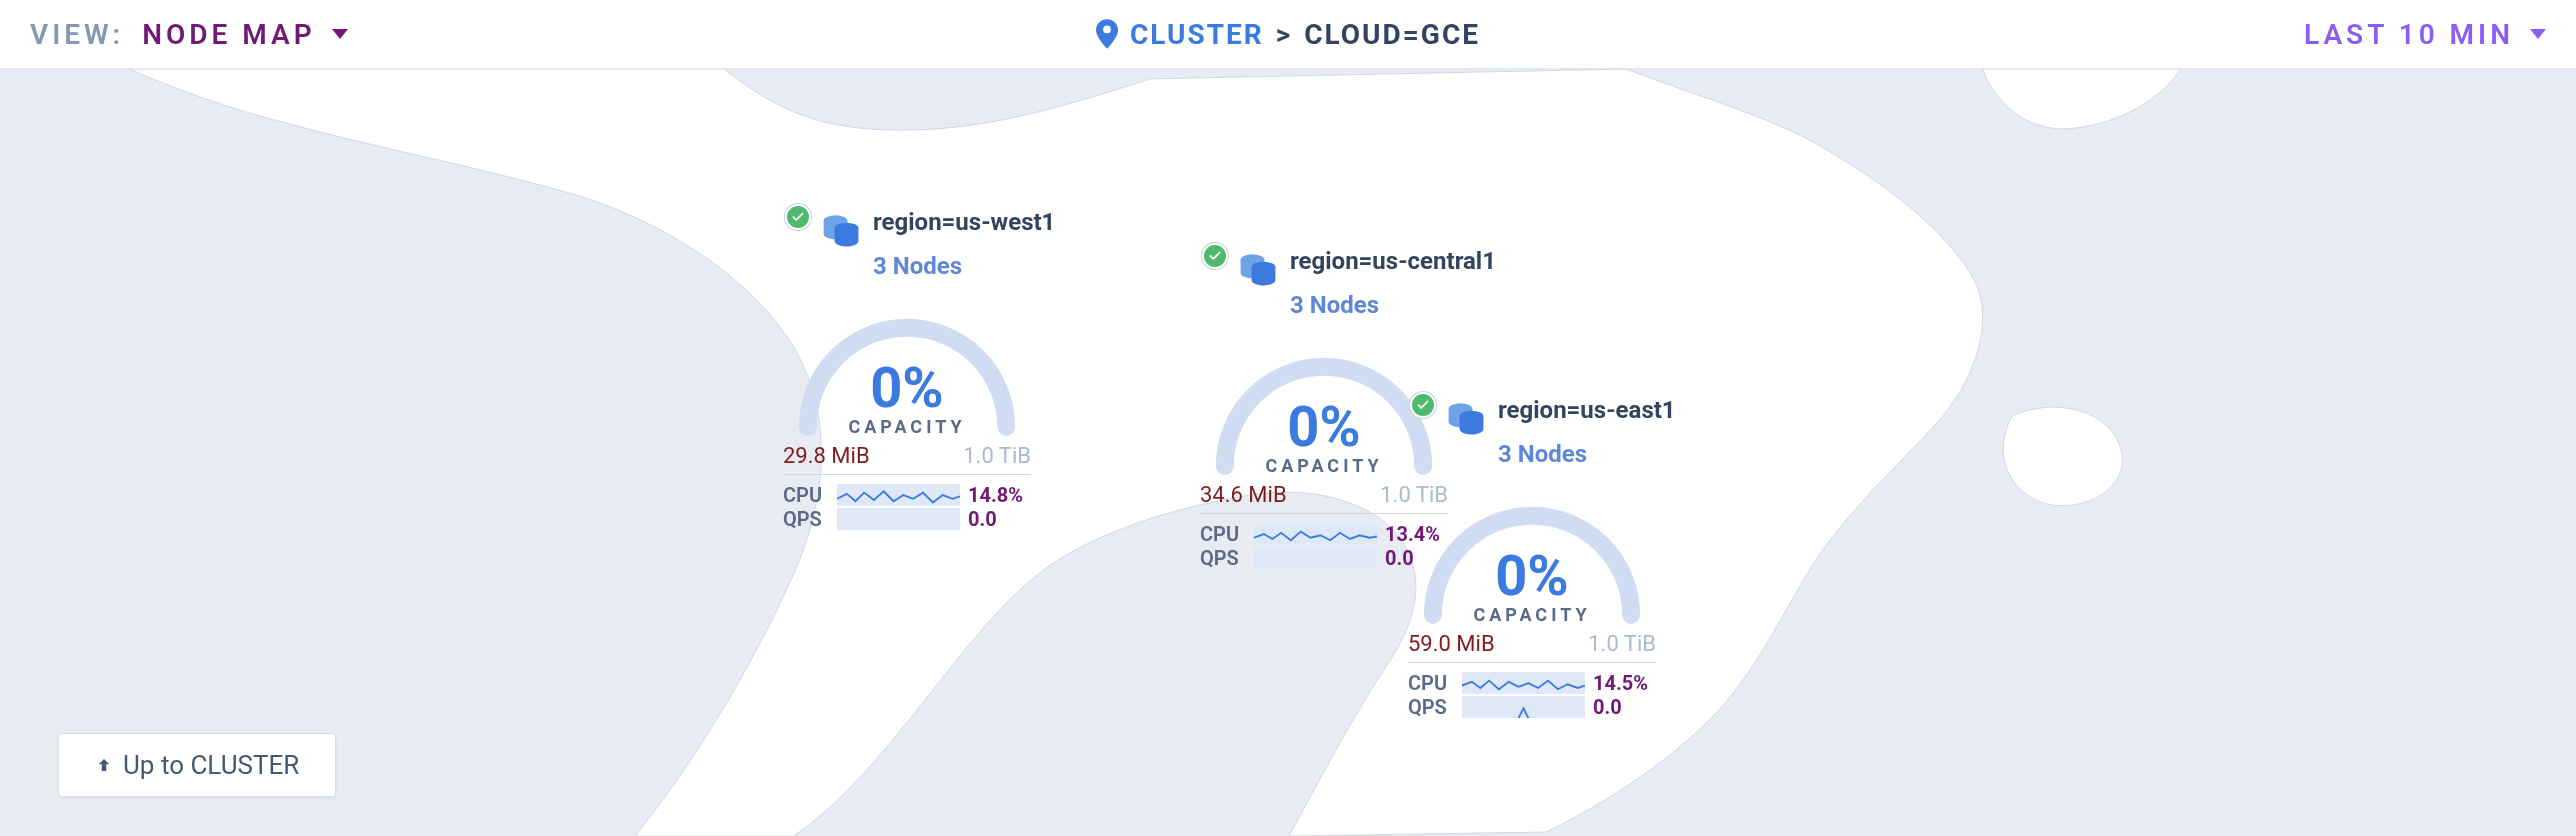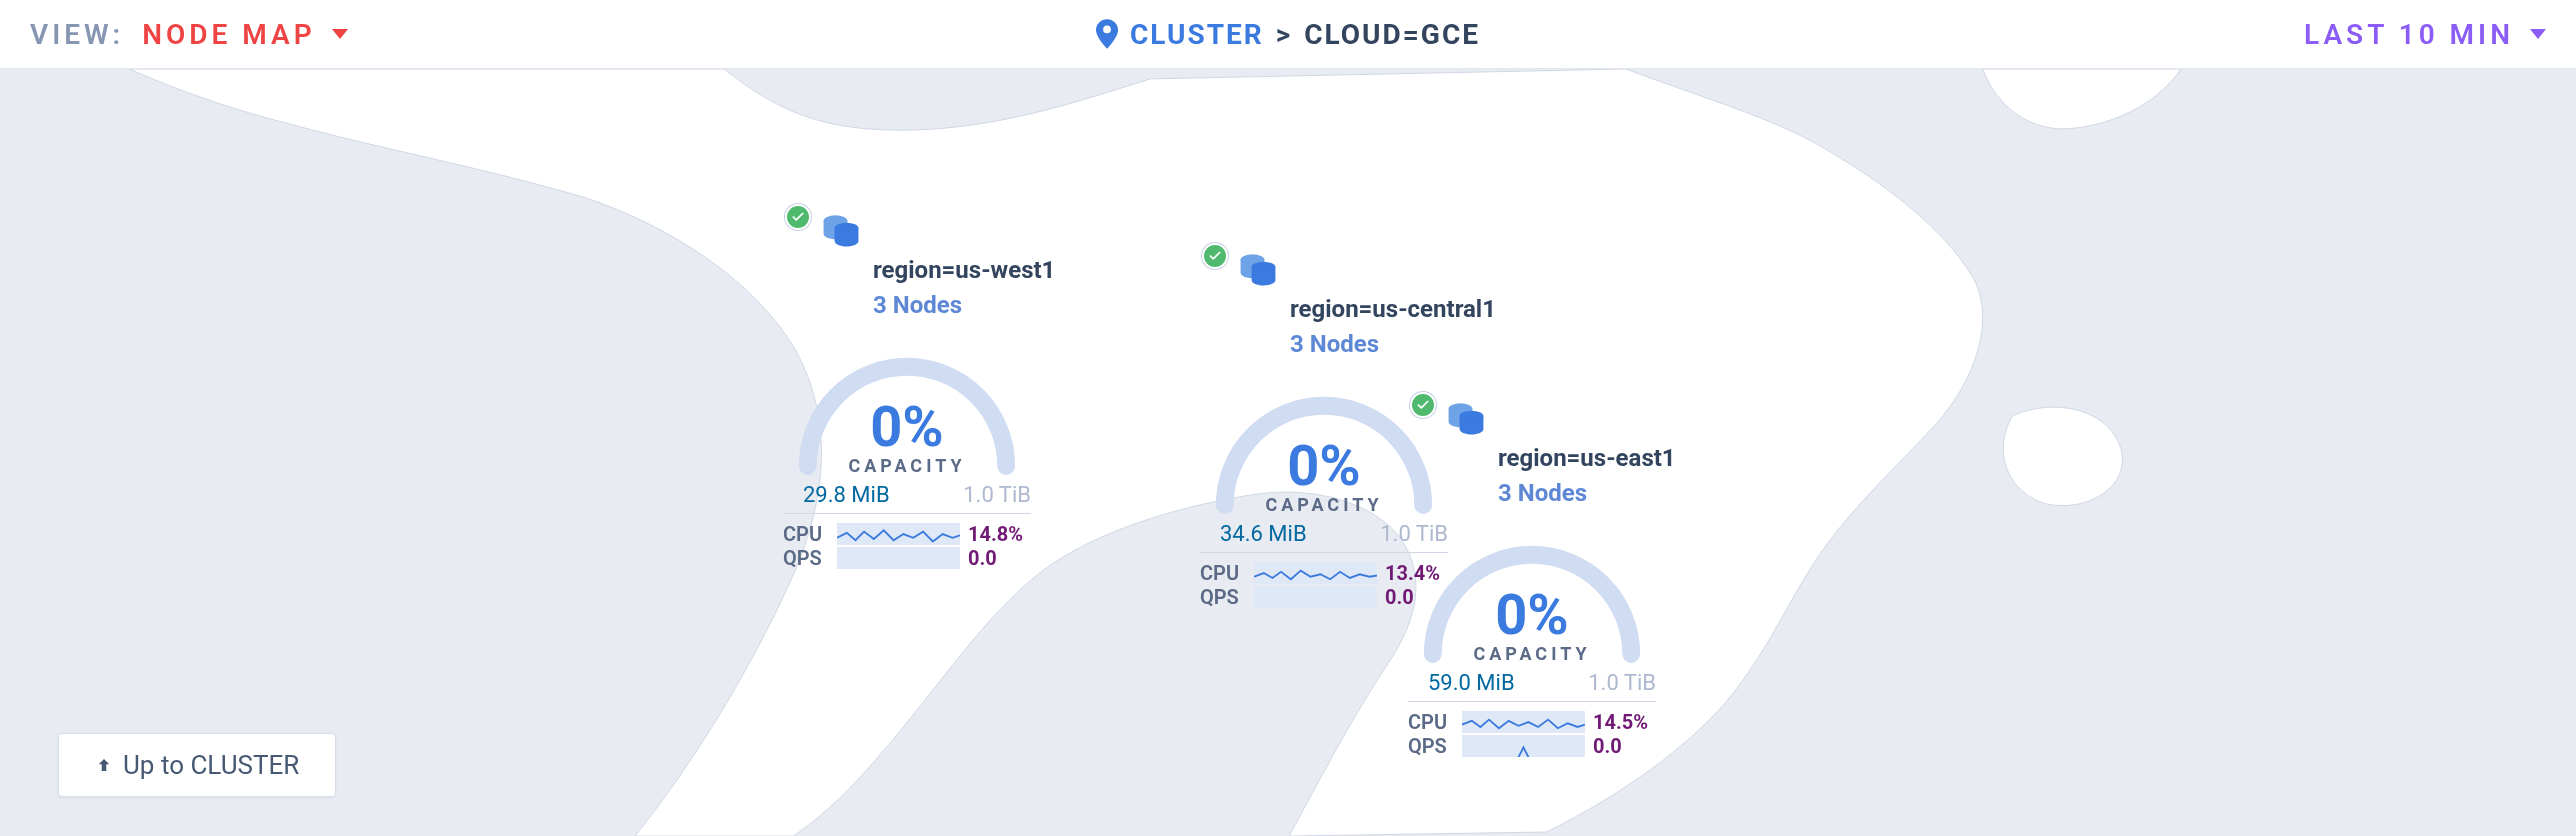--- a/index.html
+++ b/index.html
@@ -4,21 +4,21 @@
 <style>
 * { margin:0; padding:0; box-sizing:border-box; font-family:-apple-system,BlinkMacSystemFont,"Segoe UI",Roboto,sans-serif; }
 body { background:#e8ebf1; width:2576px; height:837px; overflow:hidden; position:relative; }
 
 
 .topbar { position:absolute; top:0; left:0; right:0; height:69px;
   background:#fff; border-bottom:1px solid #e2e6ee;
   display:flex; align-items:center; padding:0 30px; z-index:10; }
 .topbar-left { display:flex; gap:18px;
   color:#8796b3; font-size:28px; font-weight:600; letter-spacing:4px; }
-.view-drop { color:#ef4444; display:flex; align-items:center; gap:16px; cursor:pointer; }
+.view-drop { color:#701a75; display:flex; align-items:center; gap:16px; cursor:pointer; }
 .topbar-center { position:absolute; left:50%; transform:translateX(-50%);
   display:flex; align-items:center; gap:12px; font-size:28px; font-weight:700;
   letter-spacing:2px; color:#33445e; }
 .bc-cluster { color:#3b7adf; cursor:pointer; }
 .topbar-right { margin-left:auto; display:flex; align-items:center; gap:16px;
   color:#8b5cf6; font-size:28px; font-weight:600; letter-spacing:4px; cursor:pointer; }
 
 
 .caret { width:0; height:0; border-left:8px solid transparent;
   border-right:8px solid transparent; border-top:10px solid currentColor; }
@@ -39,34 +39,34 @@
 
 
 .node { position:absolute; z-index:15; }
 .node-hdr { display:flex; align-items:flex-start; gap:10px; }
 .status-badge { width:26px; height:26px; border-radius:50%;
   background:#4fb96e; border:2px solid #fff; box-shadow:0 0 0 1px #c6d2e4;
   display:flex; align-items:center; justify-content:center;
   position:relative; top:-4px; left:2px; }
 .status-badge svg { width:14px; height:14px; }
 .db-icon { width:44px; height:44px; }
-.node-titles { display:flex; flex-direction:column; gap:7px;margin-top:48px; }
+.node-titles { display:flex; flex-direction:column; gap:16px; }
 .node-region { font-size:24px; font-weight:700; color:#33445e; }
 .node-count  { font-size:24px; color:#5e88d6; font-weight:700; }
 
 .gauge-wrap { position:relative; width:248px; height:149px; margin:8px 0 0 0; }
 .gauge-wrap svg { position:absolute; top:0; left:0; }
 .gauge-center { position:absolute; inset:0; display:flex; flex-direction:column;
   align-items:center; justify-content:flex-end; }
 .gauge-pct { font-size:56px; font-weight:700; color:#3b7adf; line-height:1; }
 .gauge-lbl { font-size:18px; font-weight:700; letter-spacing:4px; color:#5b6a86; }
 
 .caprow { display:flex; justify-content:space-between; width:248px;
   font-size:22px; margin-top:6px; }
-.caprow .used { color:#0369a1;margin-left:20px; }
+.caprow .used { color:#7f1d1d; }
 .caprow .total { color:#aeb9cf; }
 
 .divider { width:248px; height:1px; background:#cfd7e5; margin:6px 0 8px 0; }
 
 .metric { display:flex; align-items:center; gap:8px; width:248px;
   font-size:20px; color:#5b6a86; font-weight:600;justify-content:center; }
 .metric-label { width:46px; }
 .spark { flex:1; height:22px; background:#dfe8f7; position:relative; overflow:hidden; }
 .spark-line { position:absolute; inset:0; }
 .metric-val { width:63px; text-align:left; color:#701a75; font-weight:700; }

